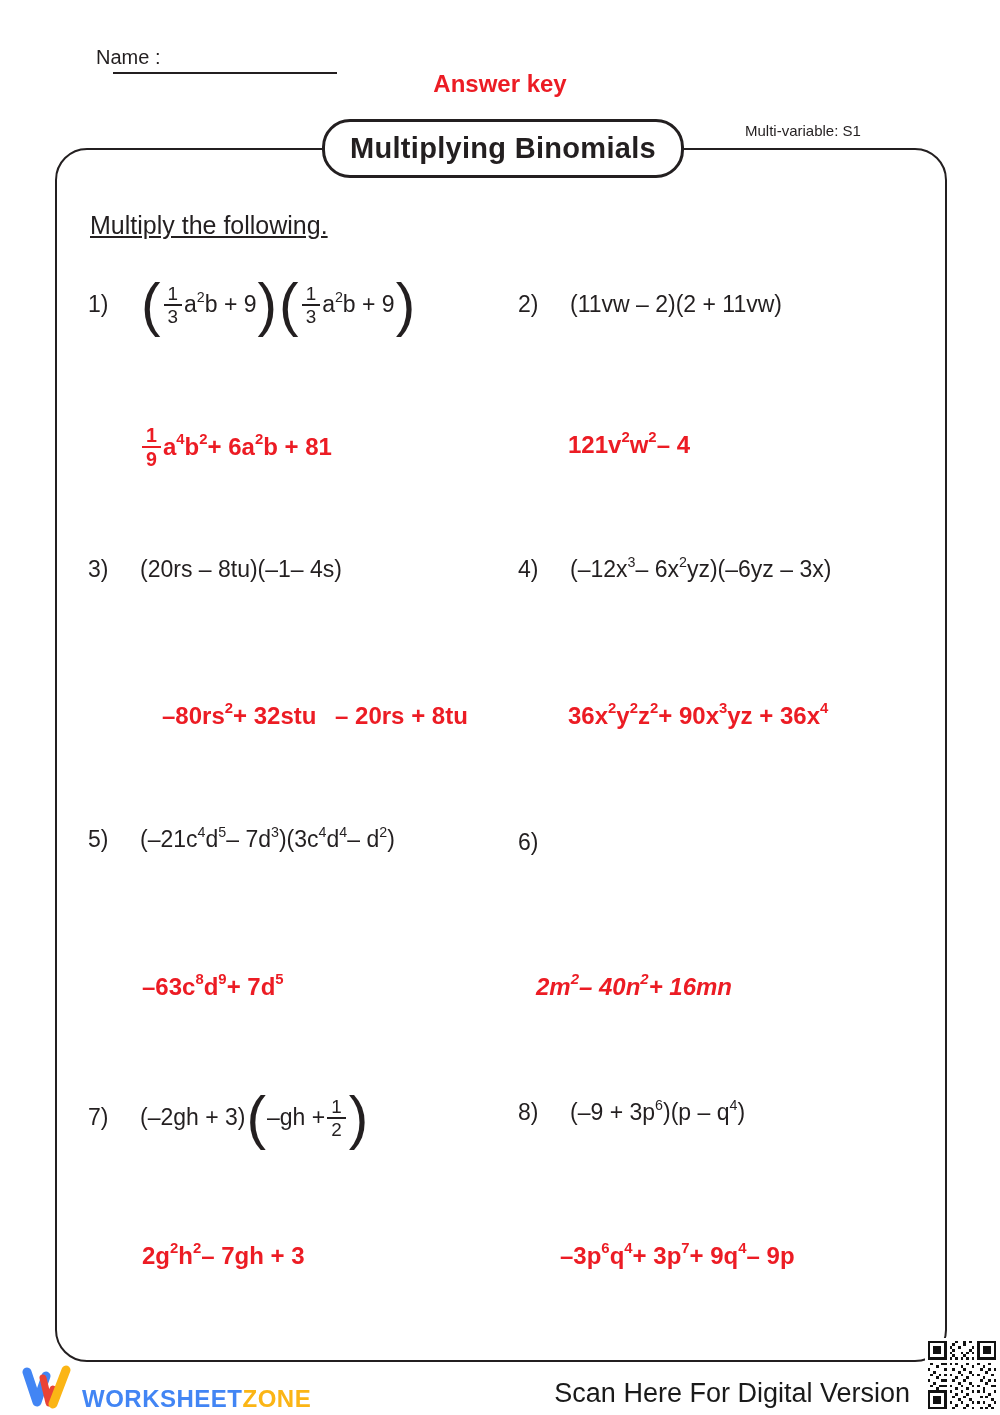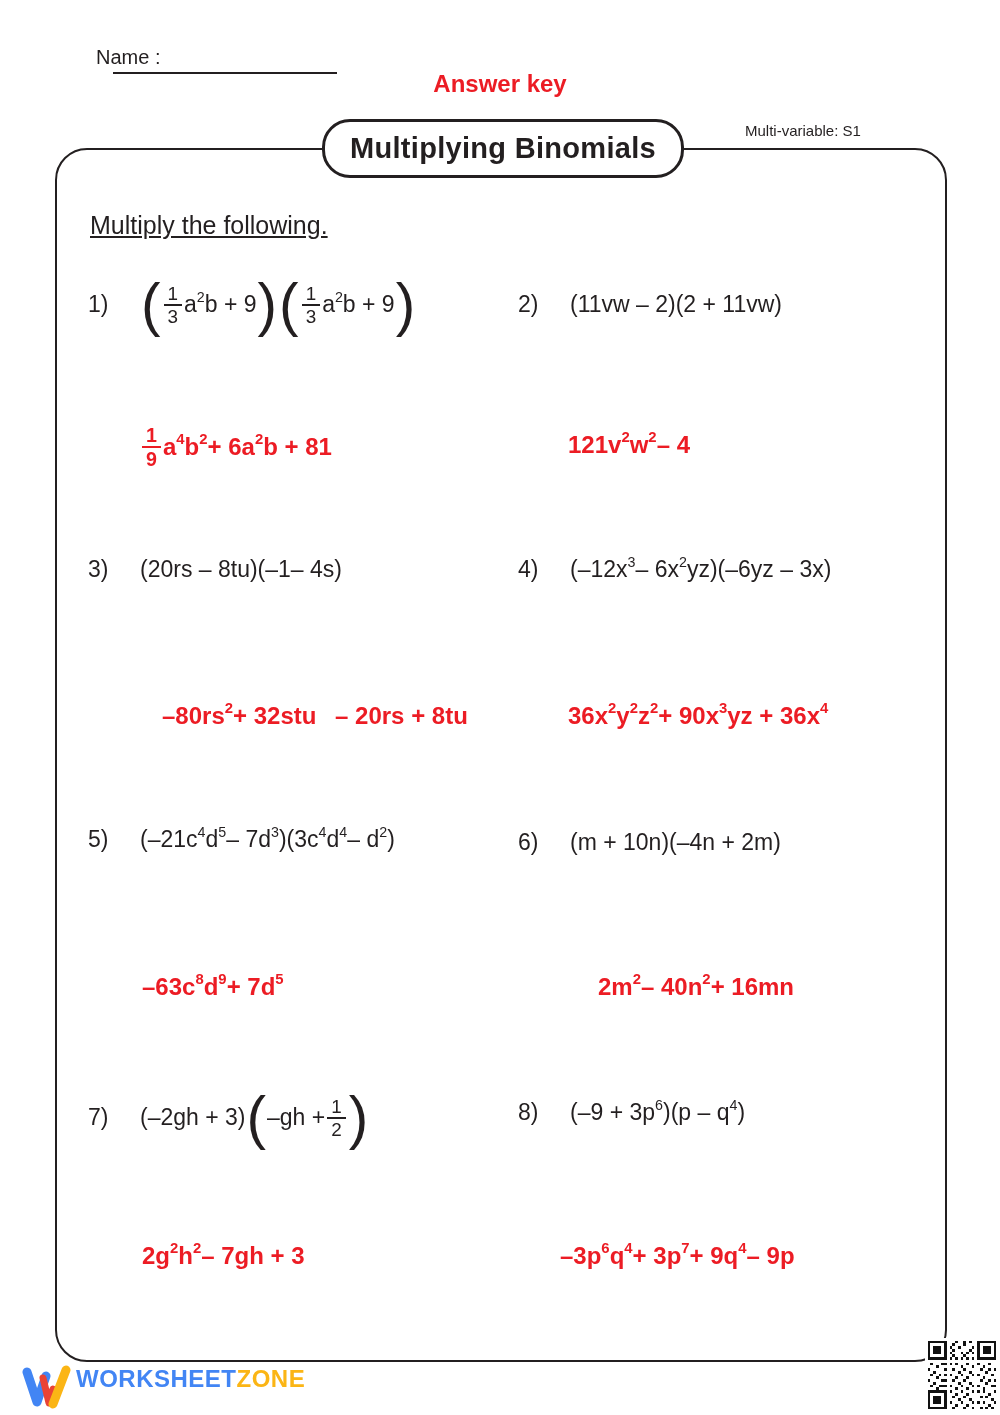--- a/index.html
+++ b/index.html
@@ -23,21 +23,21 @@
   .acell{font-size:24px;font-weight:700;color:var(--red,#ec1c24);}
   .qnum{display:inline-block;width:52px;flex:none;}
   .expr{display:flex;align-items:center;}
   .expr sup{font-size:62%;line-height:0;position:relative;top:-8px;vertical-align:baseline;}
   .frac{display:inline-flex;flex-direction:column;align-items:center;vertical-align:middle;
         font-size:82%;line-height:1.12;margin:0 2px;}
   .frac .fn{border-bottom:2px solid currentColor;padding:0 4px;}
   .frac .fd{padding:0 4px;}
   .bp{font-size:255%;font-weight:300;line-height:0;margin:0 1px;transform:scaleY(1.02);}
   
-  .logo-wrap{display:flex;align-items:flex-start;gap:2px;}
+  .logo-wrap{display:flex;align-items:flex-end;gap:8px;}
   .logo-text{font-size:24px;font-weight:700;letter-spacing:.5px;}
   .logo-text .ws{color:var(--logo-blue,#4285f4);}
   .logo-text .zn{color:var(--logo-orange,#fbb515);}
   .scan-text{font-size:27px;color:#1a1a1a;}
   .qr{background:#fff;}
 </style>
 </head>
 <body>
 
 <div class="page">
@@ -162,36 +162,33 @@
         <sup>4</sup>
         <span>d</span>
         <sup>4</sup>
         <span> – d</span>
         <sup>2</sup>
         <span>)</span>
       </span>
   </div>
   <div class="qcell" style="left:518px;top:823px;height:40px;">
     <span class="qnum">6)</span>
-    <span class="expr">
-        <span>(m + 10n)(–4n + 2m)</span>
-      </span>
   </div>
 
   <div class="acell" style="left:142px;top:967px;height:40px;justify-content:flex-end;">
     <span class="expr">
         <span>–63c</span>
         <sup>8</sup>
         <span>d</span>
         <sup>9</sup>
         <span> + 7d</span>
         <sup>5</sup>
       </span>
   </div>
-  <div class="acell" style="left:598px;top:967px;height:40px;">
+  <div class="acell" style="left:536px;top:967px;height:40px;font-style:italic;">
     <span class="expr">
         <span>2m</span>
         <sup>2</sup>
         <span> – 40n</span>
         <sup>2</sup>
         <span> + 16mn</span>
       </span>
   </div>
 
   <div class="qcell" style="left:88px;top:1080px;height:76px;">
@@ -247,20 +244,21 @@
         <polyline points="5,7 15,37 24,11" fill="none" stroke="#4285f4" stroke-width="9" stroke-linecap="round" stroke-linejoin="round"></polyline>
         <polyline points="21,13 27,38 31,24" fill="none" stroke="#ea4335" stroke-width="7" stroke-linecap="round" stroke-linejoin="round"></polyline>
         <line x1="44" y1="5" x2="31" y2="39" stroke="#fbb515" stroke-width="9" stroke-linecap="round"></line>
       </svg>
     </span>
     <span class="logo-text">
       <span class="ws">WORKSHEET</span><span class="zn">ZONE</span>
     </span>
   </div>
 
+  <div class="abs scan-text" style="right:90px;top:1378px;">Scan Here For Digital Version</div>
 
   <div class="abs qr" style="left:925px;top:1338px;width:74px;height:74px;">
     <svg width="74" height="74" viewBox="-1 -1 27 27" shape-rendering="crispEdges">
       <rect x="-1" y="-1" width="27" height="27" fill="#fff"></rect>
       <g fill="#111">
         <rect x="0" y="0" width="7" height="7"></rect>
           <rect x="1" y="1" width="5" height="5" fill="#fff"></rect>
           <rect x="2" y="2" width="3" height="3"></rect>
         <rect x="18" y="0" width="7" height="7"></rect>
           <rect x="19" y="1" width="5" height="5" fill="#fff"></rect>

